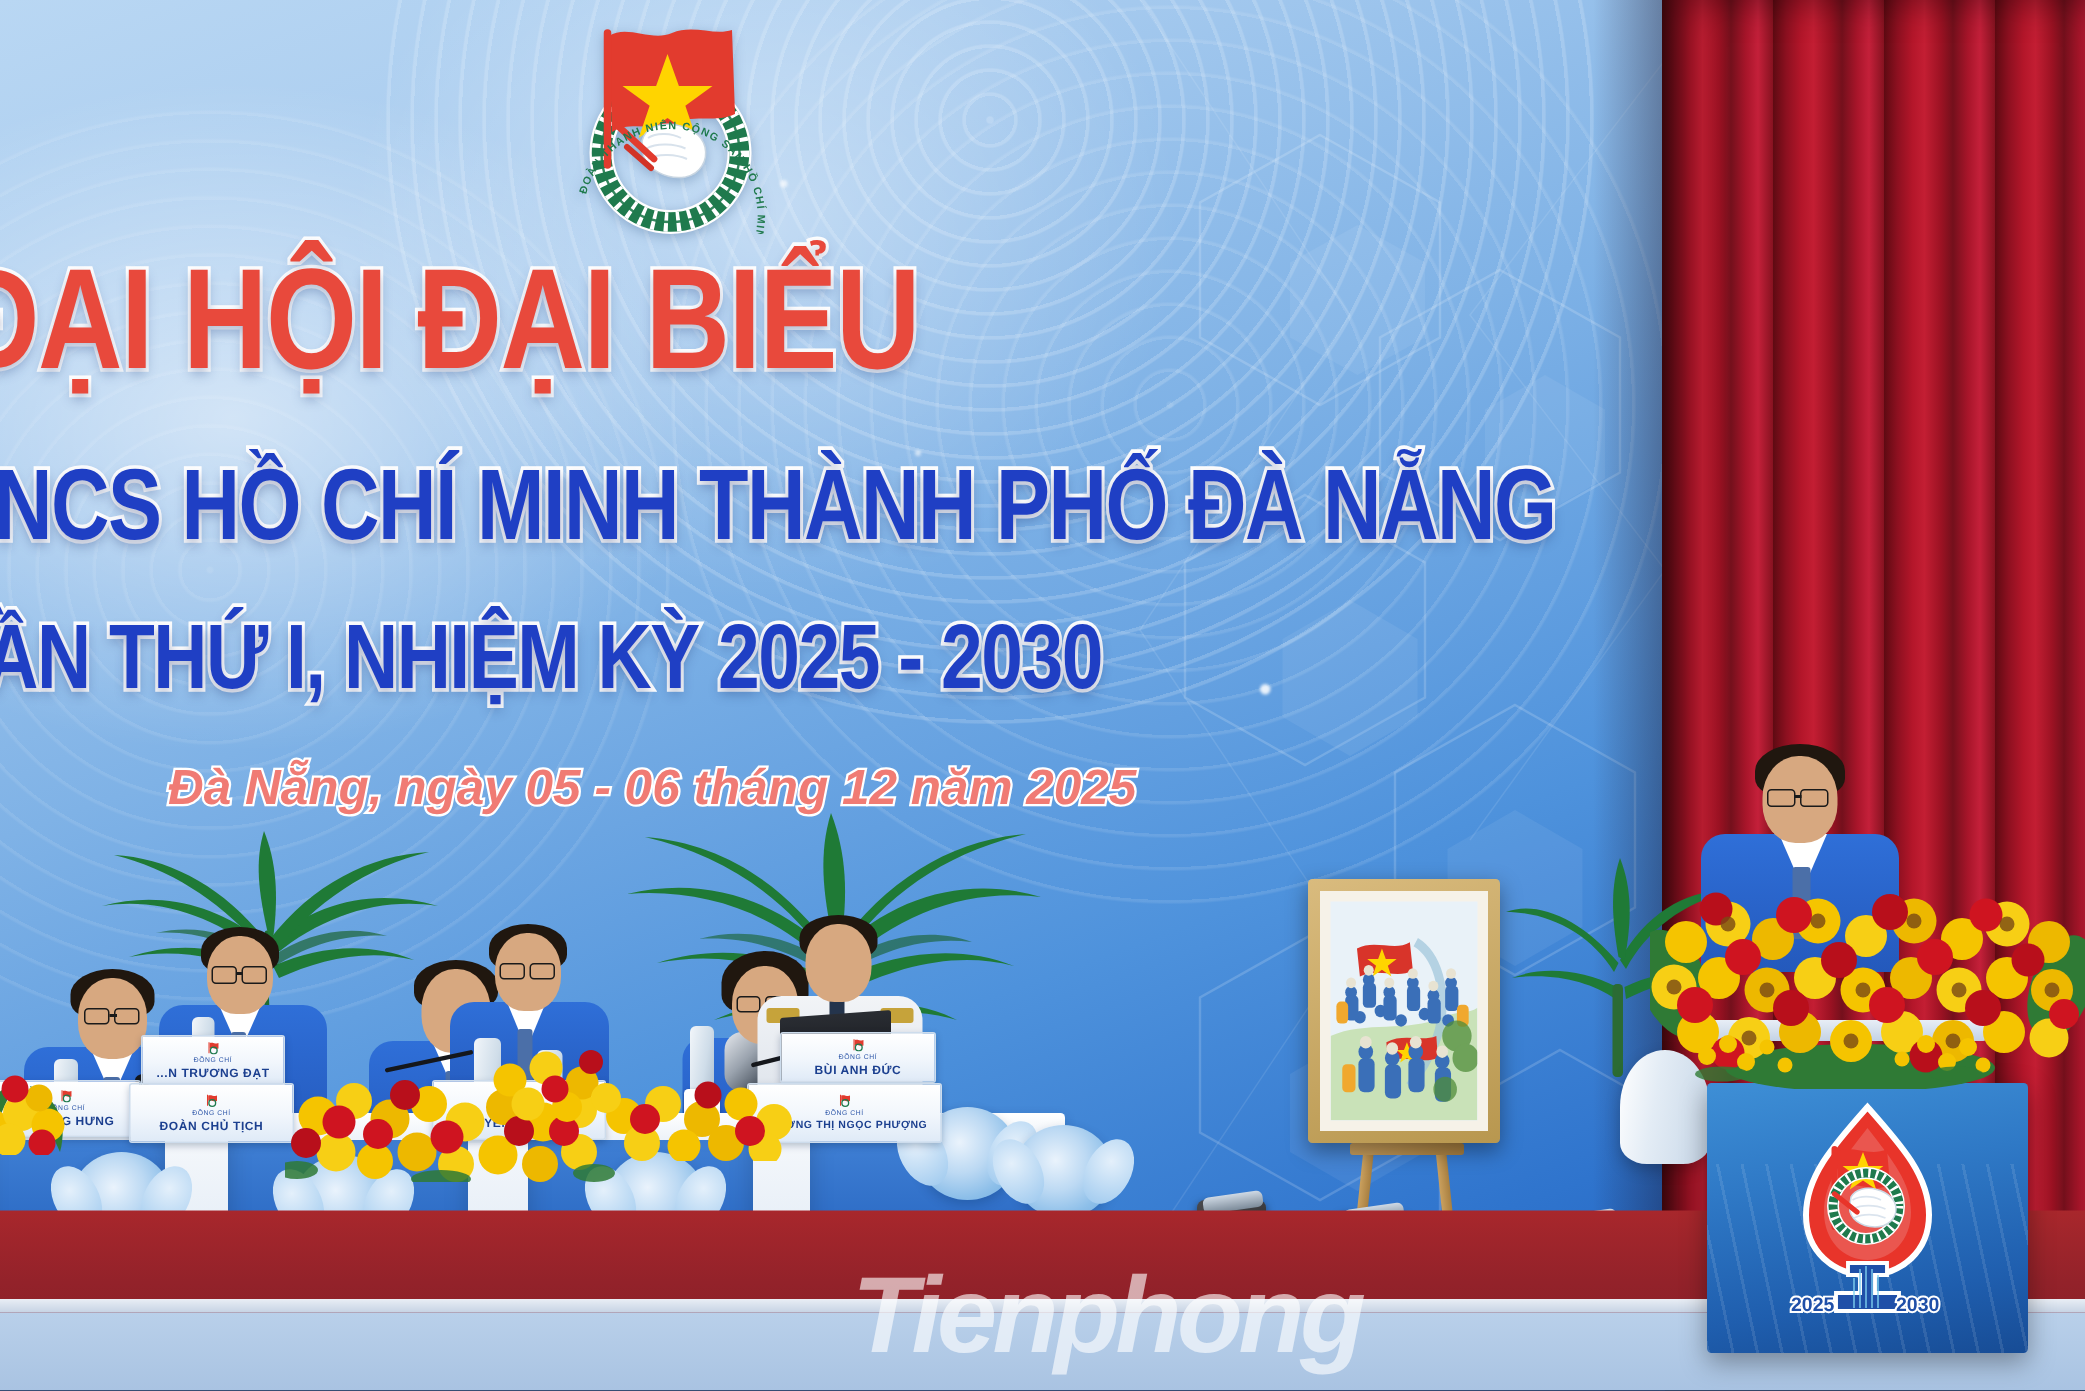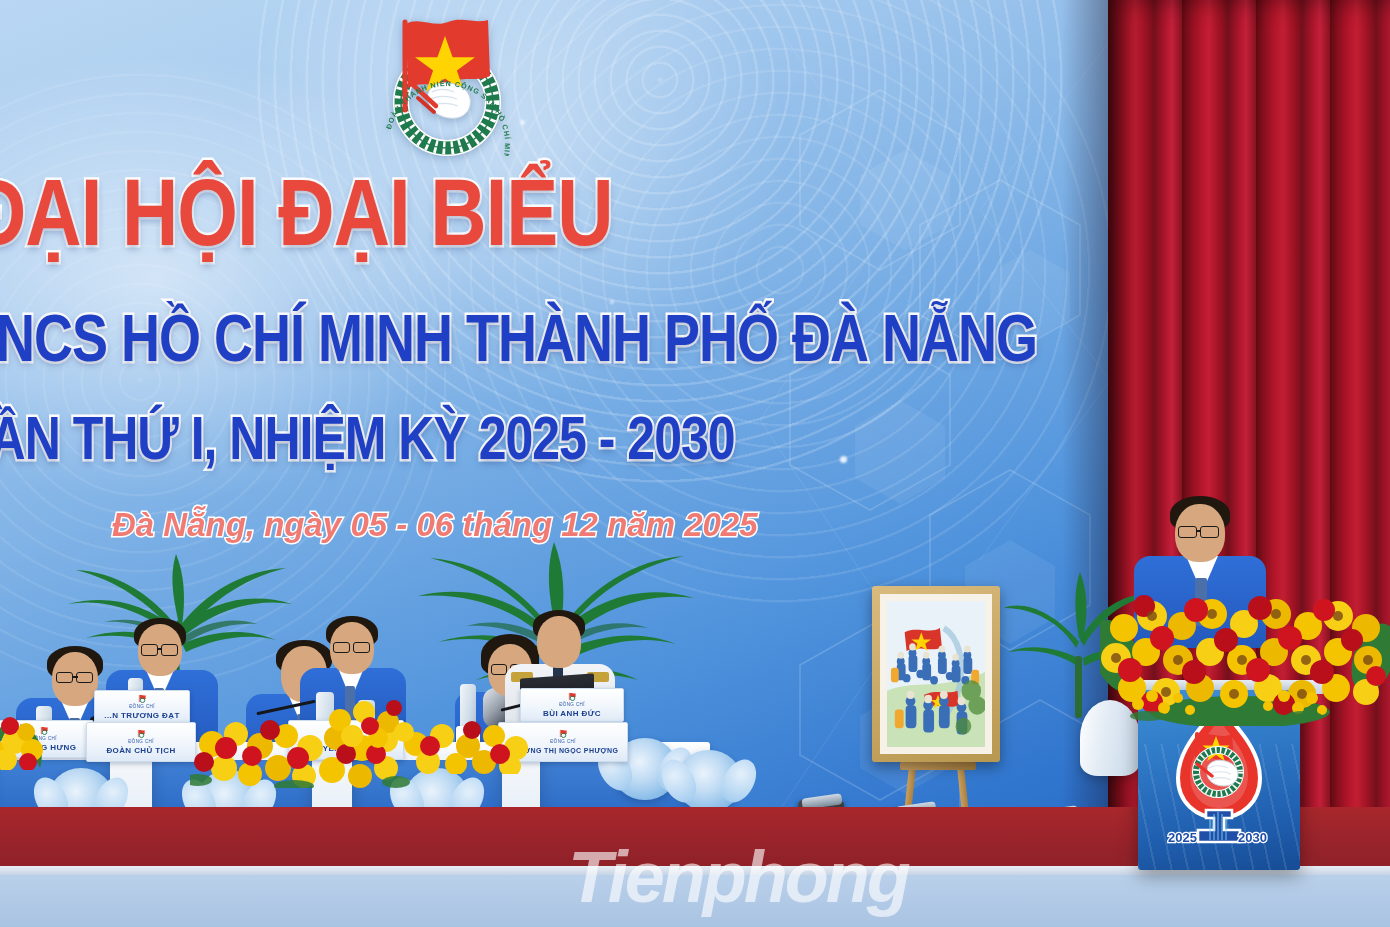--- a/index.html
+++ b/index.html
@@ -107,21 +107,21 @@
     position:absolute;left:0;bottom:52px;width:1390px;height:9px;
     background:linear-gradient(180deg,#e9eef5,#c6d3e4);
   }
   .stage-riser{
     position:absolute;left:690px;bottom:61px;width:700px;height:26px;
     background:linear-gradient(180deg,#bf3a34,#98272c);
   }
 
   
   .podium{
-    position:absolute;left:1138px;top:690px;width:162px;height:180px;
+    position:absolute;left:1138px;top:722px;width:214px;height:180px;
     background:linear-gradient(170deg,#3e8fd6 0%,#2f79c6 35%,#1f5eae 75%,#174c95 100%);
     border-radius:3px;
     box-shadow:0 6px 18px rgba(0,0,0,.35);
     overflow:hidden;
   }
   .podium .rays{
     position:absolute;left:0;bottom:0;width:100%;height:70%;
     background:repeating-linear-gradient(78deg, rgba(255,255,255,.10) 0 2px, rgba(255,255,255,0) 2px 16px);
   }
   .podiumlogo{position:absolute;left:50%;top:12px;transform:translateX(-50%);width:126px;height:148px;}

